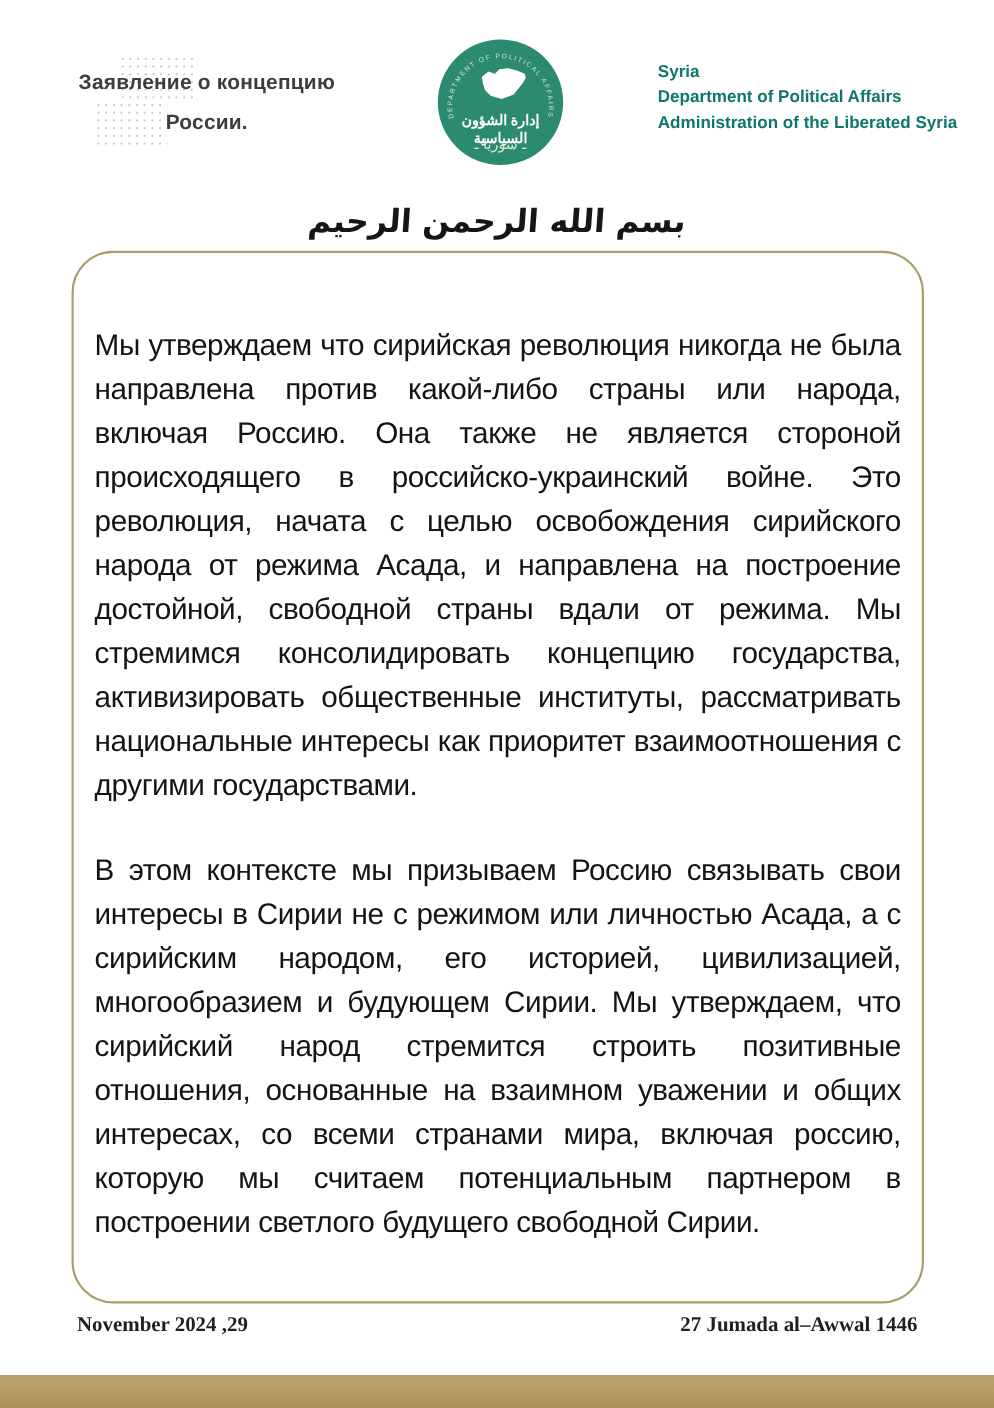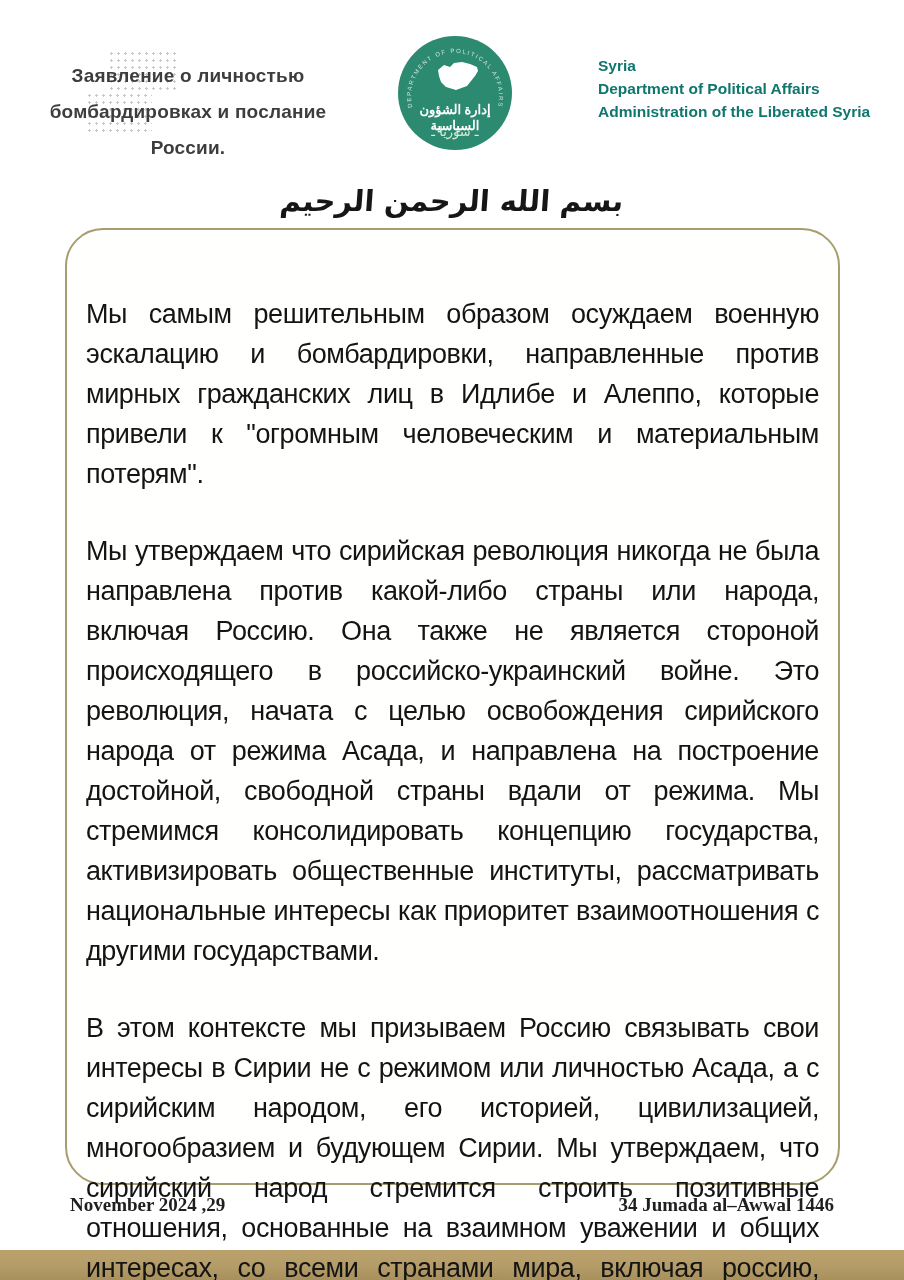--- a/index.html
+++ b/index.html
@@ -89,22 +89,21 @@
   }
 </style>
 </head>
 <body>
 
 <div class="page">
 
   <div class="dots dots-a"></div>
   <div class="dots dots-b"></div>
   <div class="title-block">
-    <div class="tline">Заявление о личностью</div>
-    <div class="tline">бомбардировках и послание</div>
+    <div class="tline">Заявление о концепцию</div>
     <div class="tline">России.</div>
   </div>
 
   <div class="logo">
     <svg viewBox="0 0 114 114">
       <defs>
         <path id="arcTop" d="M 15,74 A 44,44 0 1 1 99,74" fill="none"></path>
       </defs>
       <text font-size="6" fill="#cde6db" font-family="Liberation Sans, sans-serif" letter-spacing="1.6">
         <textPath href="#arcTop" startOffset="50%" text-anchor="middle">DEPARTMENT OF POLITICAL AFFAIRS</textPath>
@@ -122,26 +121,25 @@
     <div>Department of Political Affairs</div>
     <div>Administration of the Liberated Syria</div>
   </div>
 
   <div class="bismillah">
     <span>بسم الله الرحمن الرحيم</span>
   </div>
 
   <div class="doc-box">
     <div class="doc-body">
-      <p>Мы самым решительным образом осуждаем военную эскалацию и бомбардировки, направленные против мирных гражданских лиц в Идлибе и Алеппо, которые привели к "огромным человеческим и материальным потерям".</p>
       <p>Мы утверждаем что сирийская революция никогда не была направлена против какой-либо страны или народа, включая Россию. Она также не является стороной происходящего в российско-украинский войне. Это революция, начата с целью освобождения сирийского народа от режима Асада, и направлена на построение достойной, свободной страны вдали от режима. Мы стремимся консолидировать концепцию государства, активизировать общественные институты, рассматривать национальные интересы как приоритет взаимоотношения с другими государствами.</p>
       <p>В этом контексте мы призываем Россию связывать свои интересы в Сирии не с режимом или личностью Асада, а с сирийским народом, его историей, цивилизацией, многообразием и будующем Сирии. Мы утверждаем, что сирийский народ стремится строить позитивные отношения, основанные на взаимном уважении и общих интересах, со всеми странами мира, включая россию, которую мы считаем потенциальным партнером в построении светлого будущего свободной Сирии.</p>
     </div>
   </div>
 
   <div class="footer">
     <div>November 2024 ,29</div>
-    <div>34 Jumada al–Awwal 1446</div>
+    <div>27 Jumada al–Awwal 1446</div>
   </div>
 
   <div class="bottom-bar"></div>
 
 </div>
 
 </body></html>

